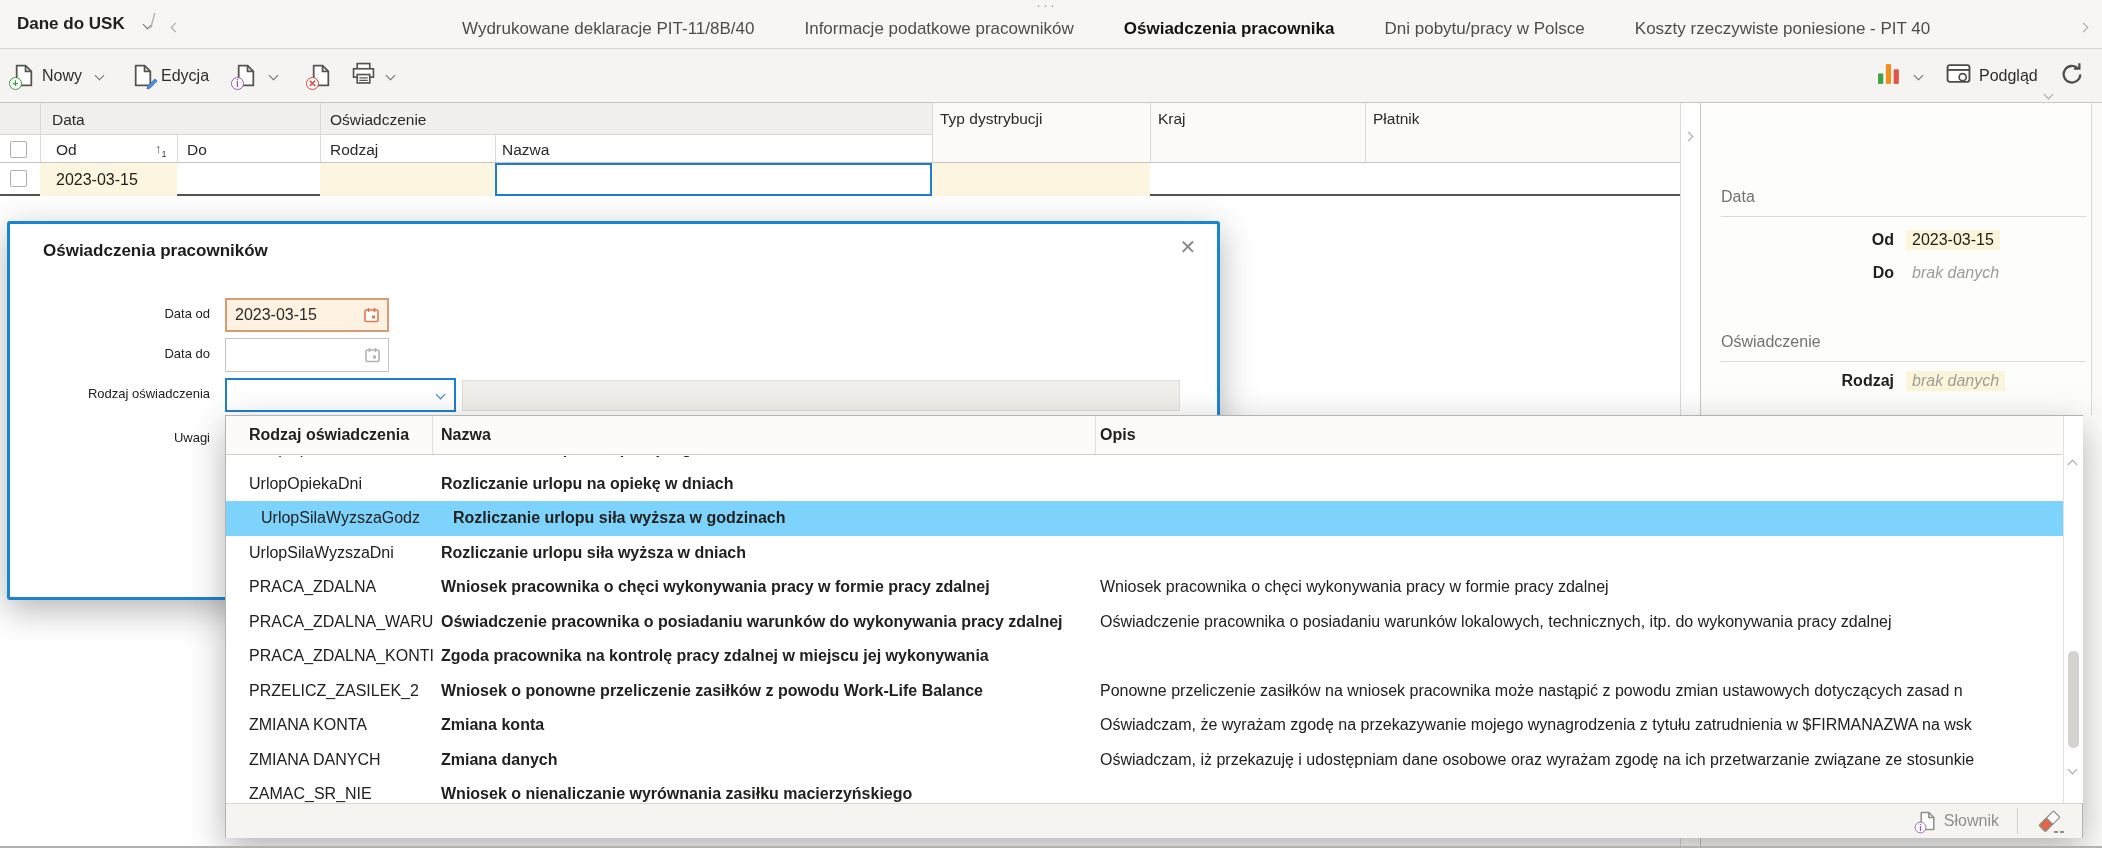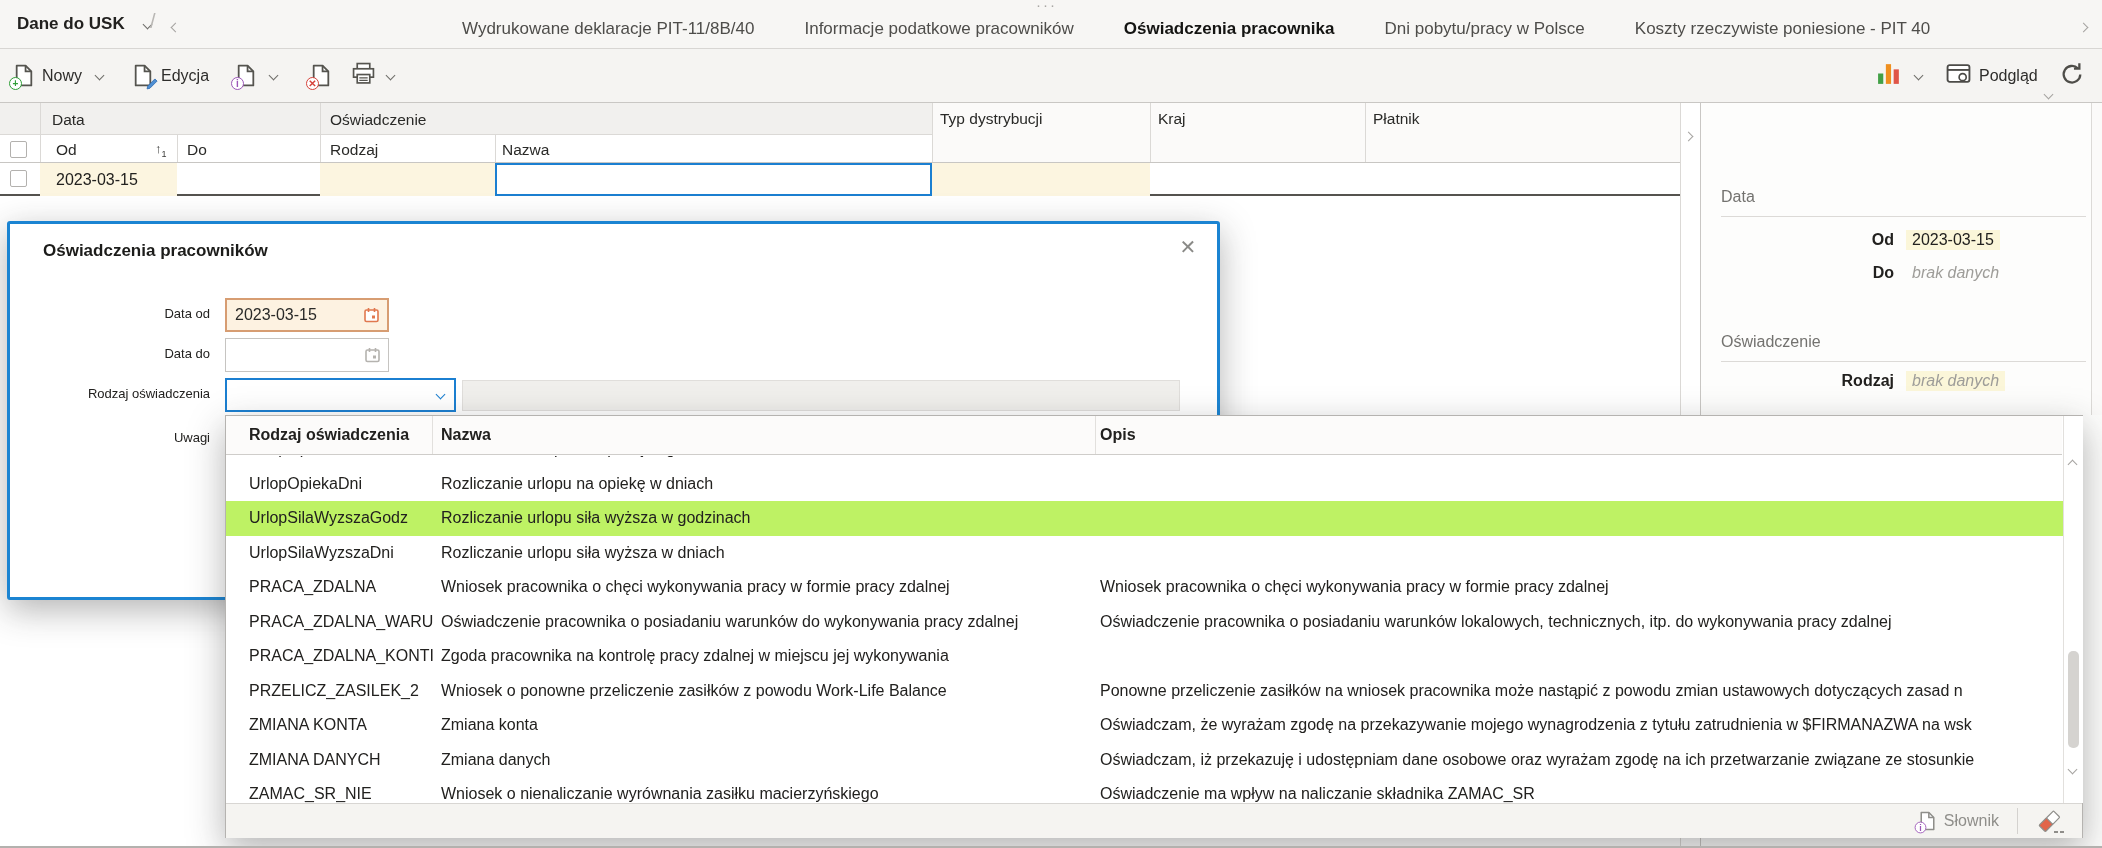--- a/index.html
+++ b/index.html
@@ -90,23 +90,23 @@
   .dd-header{position:absolute;left:0;top:0;width:1836px;height:39px;background:#fcfbfa;border-bottom:1px solid #cfcdca;
              display:grid;grid-template-columns:207px 663px 1fr;align-items:center;font-weight:bold;font-size:16px;}
   .dd-header span{white-space:nowrap;overflow:hidden;}
   .dd-h1{padding-left:23px;border-right:1px solid #e2e0dd;height:100%;display:flex;align-items:center;}
   .dd-h2{padding-left:8px;border-right:1px solid #e2e0dd;height:100%;display:flex;align-items:center;}
   .dd-h3{padding-left:4px;}
   .dd-list{position:absolute;left:0;top:40px;width:1837px;height:347px;overflow:hidden;}
   .dd-row{display:grid;grid-template-columns:207px 663px 1fr;height:34.5px;align-items:center;font-size:16px;}
   .dd-row span{white-space:nowrap;overflow:hidden;}
   .dd-c1{padding-left:23px;}
-  .dd-c2{padding-left:8px;}
+  .dd-c2{padding-left:8px;font-weight:bold;}
   .dd-c3{padding-left:4px;}
-  .dd-row.selected{background:#bef264;}
+  .dd-row.selected{background:#7dd3fc;padding-left:12px;}
   .dd-row.partial{margin-top:-24px;}
   .dd-scroll{position:absolute;left:1837px;top:0;width:20px;height:387px;border-left:1px solid #e2e0dd;background:#fff;}
   .dd-scroll .chev{position:absolute;left:5px;}
   .dd-thumb{position:absolute;left:4px;top:235px;width:11px;height:97px;background:#d5d3d0;border-radius:5px;}
   .dd-footer{position:absolute;left:0;top:387px;width:1856px;height:35px;background:#f5f4f1;border-top:1px solid #d8d6d3;
              display:flex;align-items:center;justify-content:flex-end;}
   .slownik{display:flex;align-items:center;gap:8px;color:#8f8e8a;font-size:16px;cursor:pointer;}
   .foot-sep{width:1px;height:26px;background:#d4d2cf;margin:0 14px 0 18px;}
   .eraser-btn{width:40px;height:32px;display:flex;align-items:center;justify-content:center;cursor:pointer;margin-right:10px;}
 
@@ -393,21 +393,20 @@
 
         <div class="dd-row">
           <span class="dd-c1">ZMIANA DANYCH</span>
           <span class="dd-c2">Zmiana danych</span>
           <span class="dd-c3">Oświadczam, iż przekazuję i udostępniam dane osobowe oraz wyrażam zgodę na ich przetwarzanie związane ze stosunkie</span>
         </div>
 
         <div class="dd-row">
           <span class="dd-c1">ZAMAC_SR_NIE</span>
           <span class="dd-c2">Wniosek o nienaliczanie wyrównania zasiłku macierzyńskiego</span>
-          <span class="dd-c3">Oświadczenie ma wpływ na naliczanie składnika ZAMAC_SR</span>
         </div>
       </div>
     <div class="dd-scroll">
       <i class="chev up light" style="top:45px;"></i>
       <div class="dd-thumb"></div>
       <i class="chev down light" style="top:350px;"></i>
     </div>
     <div class="dd-footer">
       <span class="slownik">
         <span class="icon-wrap" style="width:17px;height:20px;">

